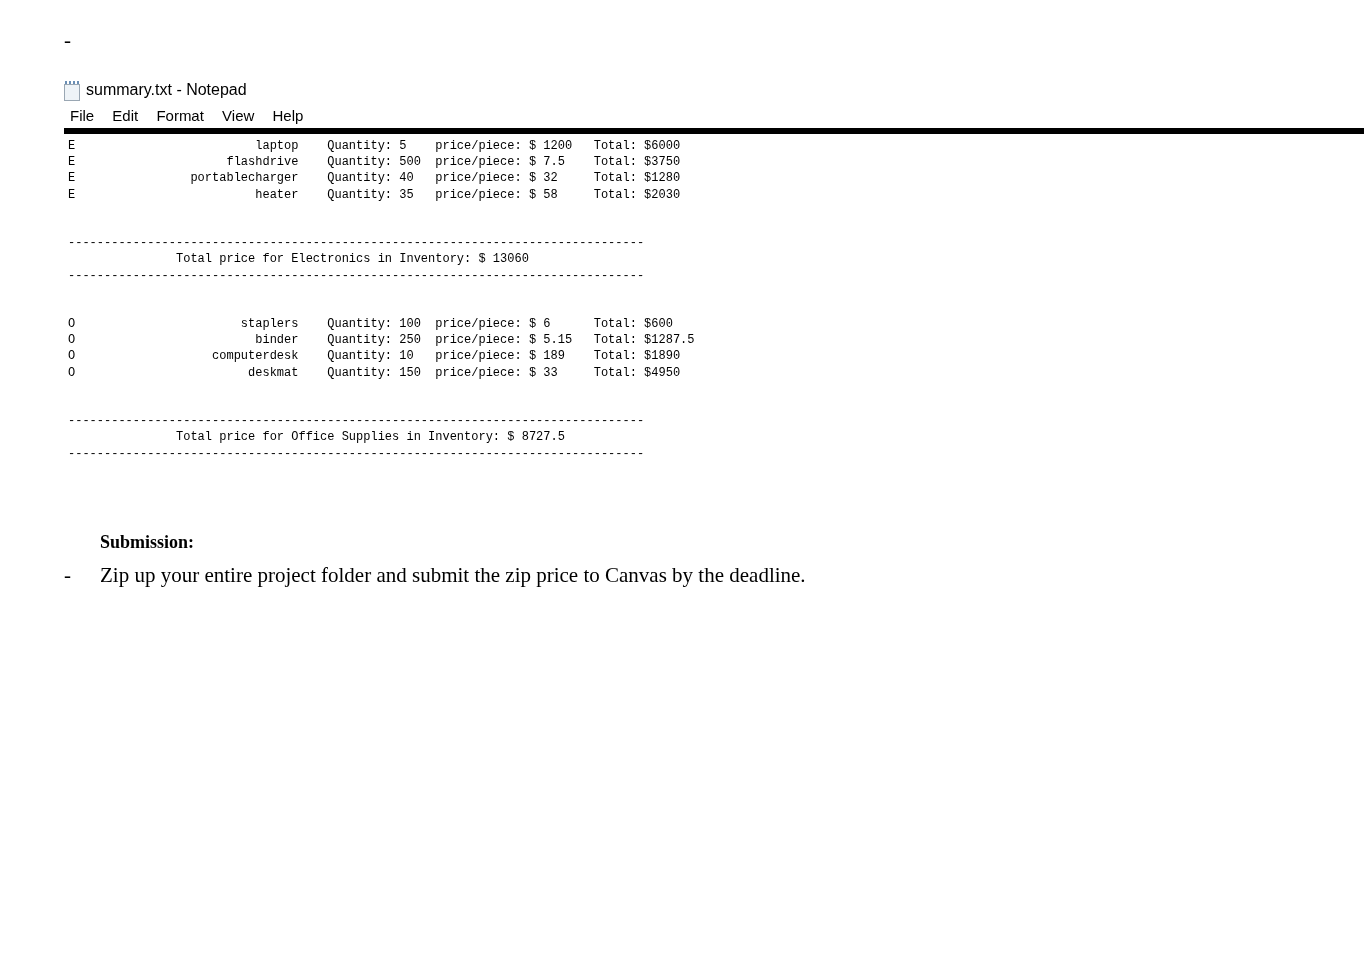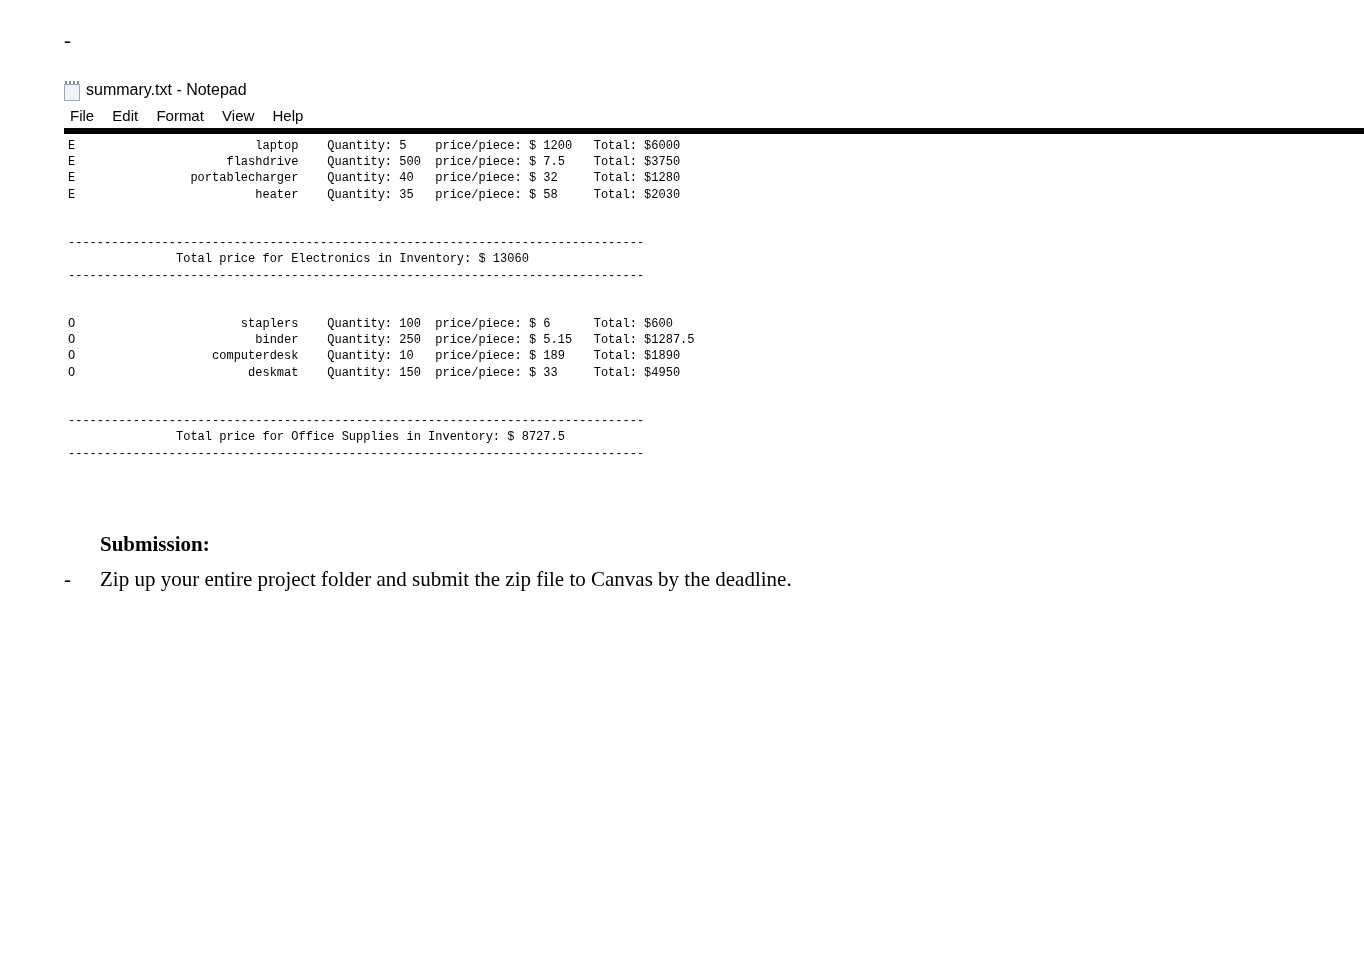--- a/index.html
+++ b/index.html
@@ -74,21 +74,21 @@
     font-family: Consolas, "Courier New", monospace;
     font-size: 12px;
     line-height: 1.35;
     white-space: pre;
     padding: 4px 0 0 4px;
     letter-spacing: 0px;
   }
   .submission-head {
     margin: 70px 0 8px 100px;
     font-weight: bold;
-    font-size: 21px;
+    font-size: 18px;
   }
   .submission-row {
     display: flex;
     align-items: baseline;
     margin: 10px 0 0 64px;
   }
   .submission-row .dash {
     width: 36px;
     text-align: left;
   }
@@ -136,16 +136,16 @@
 
 --------------------------------------------------------------------------------
                Total price for Office Supplies in Inventory: $ 8727.5
 --------------------------------------------------------------------------------</div>
   </div>
 
   <div class="submission-head">Submission:</div>
 
   <div class="submission-row">
     <div class="dash">-</div>
-    <div>Zip up your entire project folder and submit the zip file to Canvas by the deadline.</div>
+    <div>Zip up your entire project folder and submit the zip price to Canvas by the deadline.</div>
   </div>
 
 </div>
 
 </body></html>

